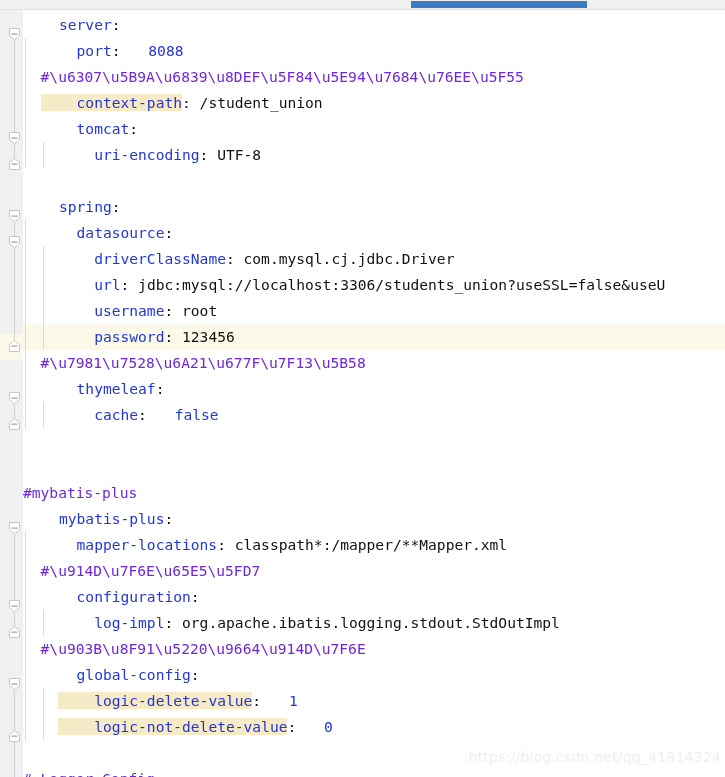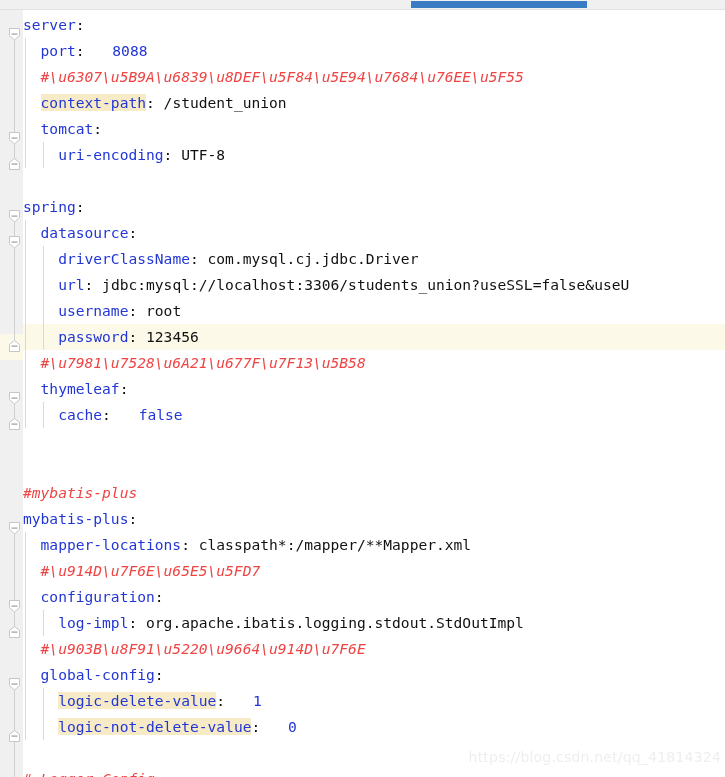--- a/index.html
+++ b/index.html
@@ -103,24 +103,24 @@
   }
 
   
   .guide {
     position: absolute;
     width: 1px;
     background: #d8d8d8;
   }
 
   
-  .k   { color: #2236d6; }   
+  .k   { color: #2236d6; padding-left: 36px; }   
   .num { color: #2236d6; margin-left: 19px; }   
   .val { color: #111111; }   
-  .cm  { color: #ef4444; font-style: italic; }  
+  .cm  { color: #6d28d9; }  
   .p   { color: #111111; }   
   .hl  { background: #f6ebc6; }
 
   
   #watermark {
     position: absolute;
     right: 4px;
     bottom: 12px;
     font-family: "DejaVu Sans", "Liberation Sans", sans-serif;
     font-size: 14px;

